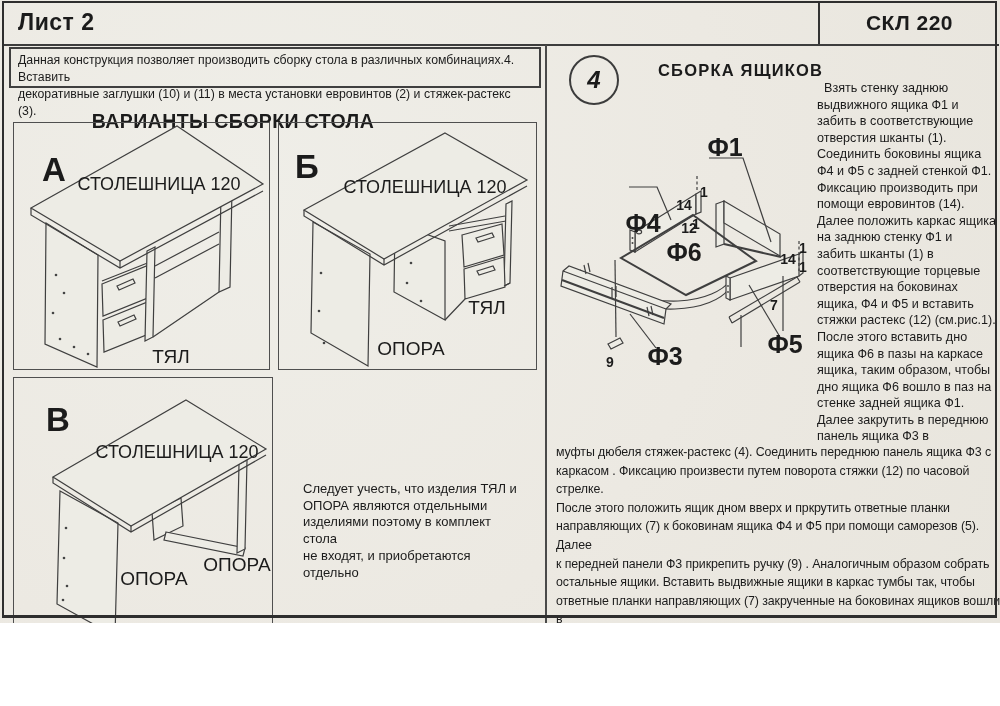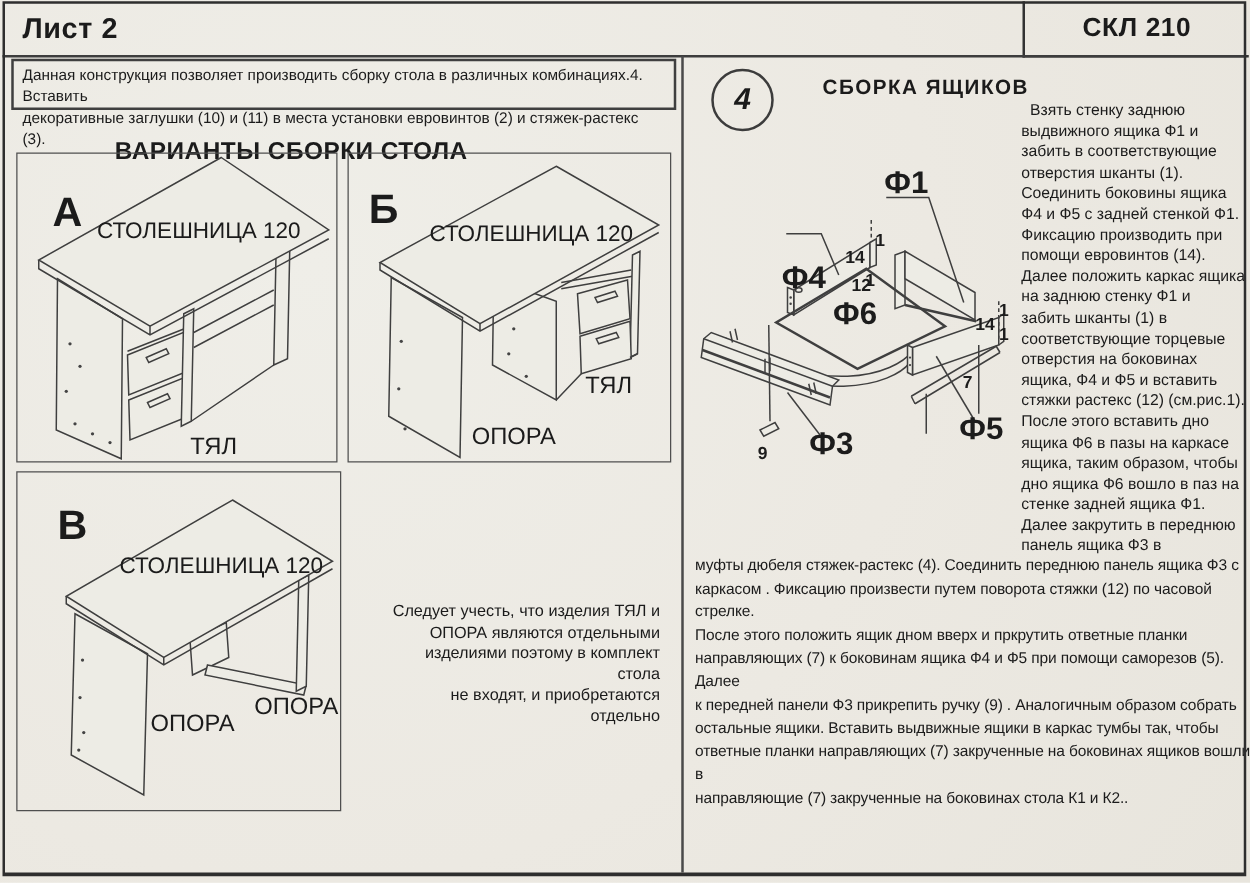--- a/index.html
+++ b/index.html
@@ -1,17 +1,17 @@
 <!DOCTYPE html>
 <html><head>
 <meta charset="utf-8">
 <style>
   html,body{margin:0;padding:0;}
   .page{
-    position:relative; width:1000px; height:706px; overflow:hidden;
+    position:relative; width:1000px; height:623px; overflow:hidden;
     background:#edece5;
     background-image:radial-gradient(circle at 25% 30%, #efeee8 0%, #ece9e2 55%, #e8e5dd 100%);
     font-family:"Liberation Sans", sans-serif;
     color:#1b1b1b;
   }
   .abs{position:absolute;}
   .border-outer{left:2px; top:1px; right:3px; bottom:5px; border:2px solid #2e2e2e; border-bottom-width:3px; pointer-events:none;}
   .sheet-label{left:18px; top:9px; font-size:23px; font-weight:bold; letter-spacing:.5px;}
   .model-box{left:818px; top:1px; width:179px; height:43px; border-left:2px solid #333; border-bottom:2px solid #333;
     display:flex; align-items:center; justify-content:center; font-size:21px; font-weight:bold; letter-spacing:.5px;}
@@ -19,21 +19,21 @@
   .divider{left:545px; top:45px; width:2px; height:653px; background:#4a4a4a;}
 
   .intro-box{left:9px; top:47px; width:532px; height:41px; border:2px solid #3f3f3f;
     padding:3px 7px; font-size:12.3px; line-height:17px; white-space:pre-line; box-sizing:border-box;}
   .variants-heading{left:33px; top:110px; width:400px; text-align:center; font-size:19.5px; font-weight:bold; letter-spacing:.4px;}
 
   .vbox{border:1.5px solid #4f4f4f; box-sizing:border-box;}
   .vbox-a{left:13px; top:122px; width:257px; height:248px;}
   .vbox-b{left:278px; top:122px; width:259px; height:248px;}
   .vbox-v{left:13px; top:377px; width:260px; height:272px;}
-  .note{left:303px; top:481px; width:225px; font-size:13px; line-height:16.7px; white-space:pre-line;text-align:right;}
+  .note{left:303px; top:481px; width:225px; font-size:13px; line-height:16.7px; white-space:pre-line;}
 
   .step-circle{left:569px; top:55px; width:46px; height:46px; border:2px solid #3c3c3c; border-radius:50%;
     display:flex; align-items:center; justify-content:center; font-size:24px; font-weight:bold; font-style:italic;}
   .step-heading{left:658px; top:61px; font-size:16.5px; font-weight:bold; letter-spacing:1.2px;}
   .col-text{left:817px; top:80px; width:186px; font-size:12.6px; line-height:16.6px; white-space:pre-line;}
   .tail-text{left:556px; top:443px; width:448px; font-size:12.4px; line-height:18.6px; letter-spacing:-.1px; white-space:pre-line;}
 
   .diagram{left:553px; top:108px; width:270px; height:300px;}
   .dg-part{position:absolute; transform:translate(-50%,-50%); font-size:25px; font-weight:bold; color:#1c1c1c; white-space:nowrap;}
   .dg-callout{position:absolute; transform:translate(-50%,-50%); font-size:14px; font-weight:bold; color:#1c1c1c; white-space:nowrap;}
@@ -48,21 +48,21 @@
   svg text.letter{font-size:33px; font-weight:bold;}
   svg text.toplab{font-size:18px;}
   svg text.lab{font-size:19px;}
 </style>
 </head>
 <body>
 
 <div class="page">
   <div class="abs sheet-label">Лист 2</div>
   <div class="abs model-box">
-    <span>СКЛ 210</span>
+    <span>СКЛ 220</span>
   </div>
   <div class="abs header-line"></div>
   <div class="abs divider"></div>
 
   <div class="abs intro-box">Данная конструкция позволяет производить сборку стола в различных комбинациях.4. Вставить
 декоративные заглушки (10) и (11) в места установки евровинтов (2) и стяжек-растекс (3).</div>
   <div class="abs variants-heading">ВАРИАНТЫ СБОРКИ СТОЛА</div>
 
   <div class="abs vbox vbox-a">
     <svg width="254" height="245" viewBox="0 0 254 245">

